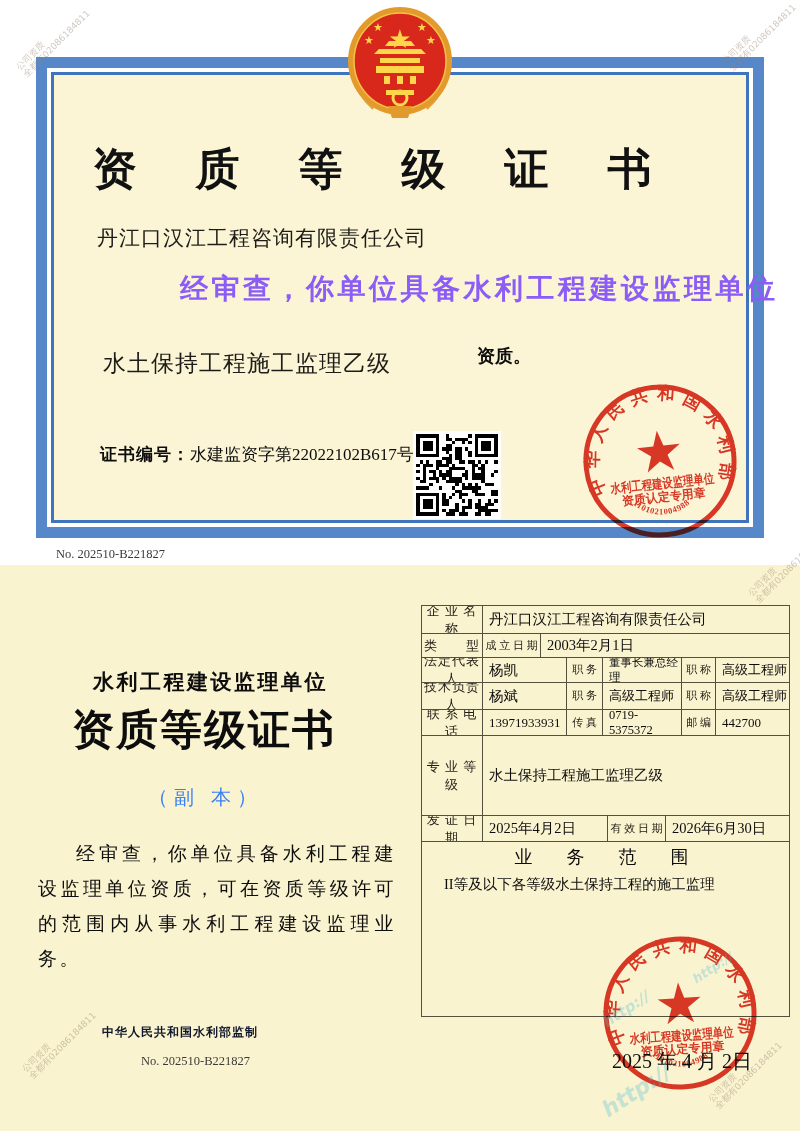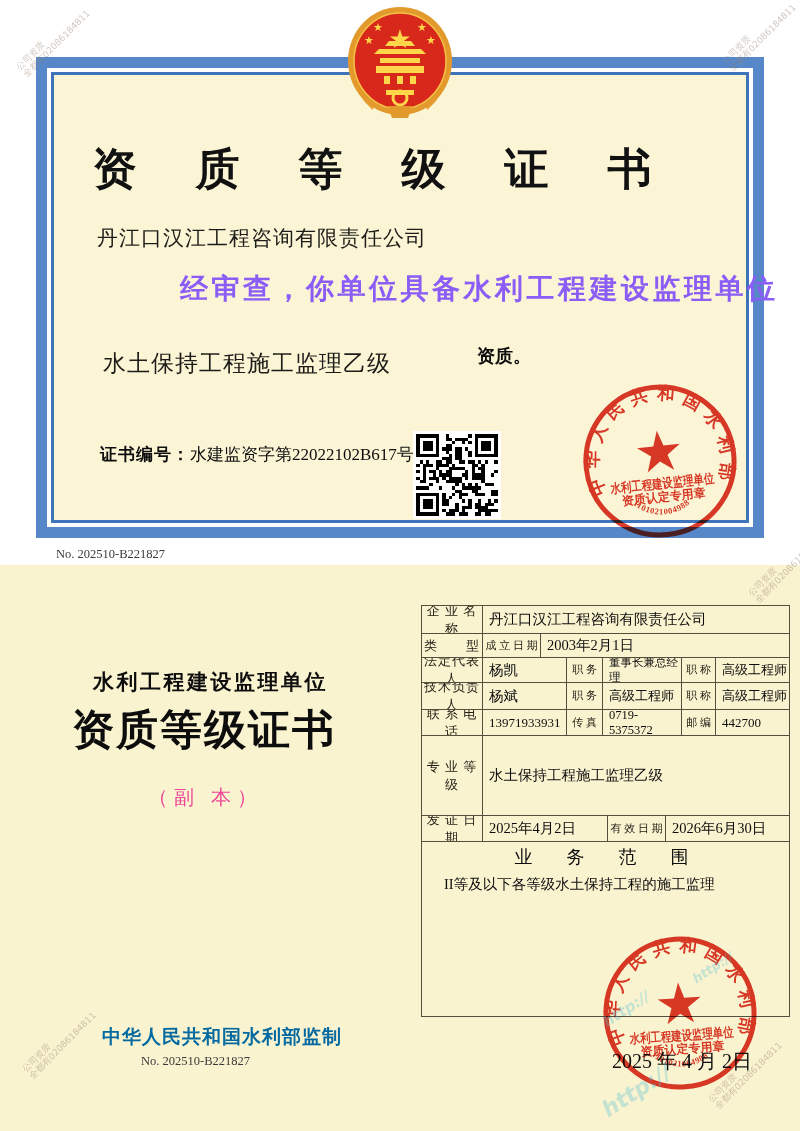--- a/index.html
+++ b/index.html
@@ -33,24 +33,24 @@
   .t-date{position:absolute;left:522px;top:455px;font-size:27px;color:#0d0d0d;letter-spacing:1px;z-index:4;white-space:nowrap;}
   .seal{position:absolute;width:160px;height:160px;z-index:7;mix-blend-mode:multiply;opacity:.92;}
   .seal-top{left:580px;top:381px;transform:rotate(-6deg);}
   .seal-bottom{left:600px;top:933px;transform:rotate(-4deg);}
   .t-serial{position:absolute;left:56px;top:547px;font-size:12.5px;color:#3a3a3a;z-index:3;}
 
   
   .bottom{position:absolute;left:0;top:565px;width:800px;height:566px;background:var(--cream2);}
   .d-h-small{position:absolute;left:93px;top:668px;font-size:21px;font-weight:bold;letter-spacing:2.5px;color:#0d0d0d;}
   .d-h-big{position:absolute;left:72px;top:702px;font-size:42px;font-weight:bold;letter-spacing:2px;color:#0d0d0d;}
-  .d-copy{position:absolute;left:148px;top:784px;font-size:20px;letter-spacing:6px;color:#ec4899;}
+  .d-copy{position:absolute;left:148px;top:784px;font-size:20px;letter-spacing:6px;color:#3b82f6;}
   .d-para{position:absolute;left:38px;top:836px;width:358px;font-size:19px;line-height:35px;
     letter-spacing:2.4px;text-indent:2em;text-align:justify;color:#0d0d0d;}
-  .d-issuer{position:absolute;left:102px;top:1024px;font-size:19px;font-weight:bold;letter-spacing:1px;color:#0369a1;}
+  .d-issuer{position:absolute;left:102px;top:1024px;font-size:12px;font-weight:bold;letter-spacing:1px;color:#0f172a;}
   .d-serial{position:absolute;left:141px;top:1054px;font-size:12.5px;color:#3a3a3a;}
   .d-date{position:absolute;left:612px;top:1048px;font-size:20px;color:#0d0d0d;z-index:5;white-space:nowrap;}
 
   
   .dtable{position:absolute;left:409px;top:605px;width:369px;border:1px solid var(--line);
     box-sizing:border-box;background:transparent;z-index:2;margin-left:12px;}
   .trow{display:flex;border-bottom:1px solid var(--line);}
   .trow:last-child{border-bottom:none;}
   .tcell{border-right:1px solid var(--line);box-sizing:border-box;display:flex;
     align-items:center;overflow:hidden;}
@@ -344,20 +344,21 @@
       <textPath href="#barca" startOffset="4" textLength="62" lengthAdjust="spacing">1101021004988</textPath>
     </text>
   </svg></div>
   <div class="t-serial">No. 202510-B221827</div>
 
   <div class="bottom"></div>
 
   <div class="d-h-small">水利工程建设监理单位</div>
   <div class="d-h-big">资质等级证书</div>
   <div class="d-copy">（副  本）</div>
+  <div class="d-para">经审查，你单位具备水利工程建设监理单位资质，可在资质等级许可的范围内从事水利工程建设监理业务。</div>
   <div class="d-issuer">中华人民共和国水利部监制</div>
   <div class="d-serial">No. 202510-B221827</div>
   <div class="d-date">2025 年 4 月 2日</div>
 
   <div class="dtable">
     <div class="trow h27">
       <div class="tcell tlabel w61">企 业 名 称</div>
       <div class="tcell tvalue">丹江口汉江工程咨询有限责任公司</div>
     </div>
     <div class="trow h23">

